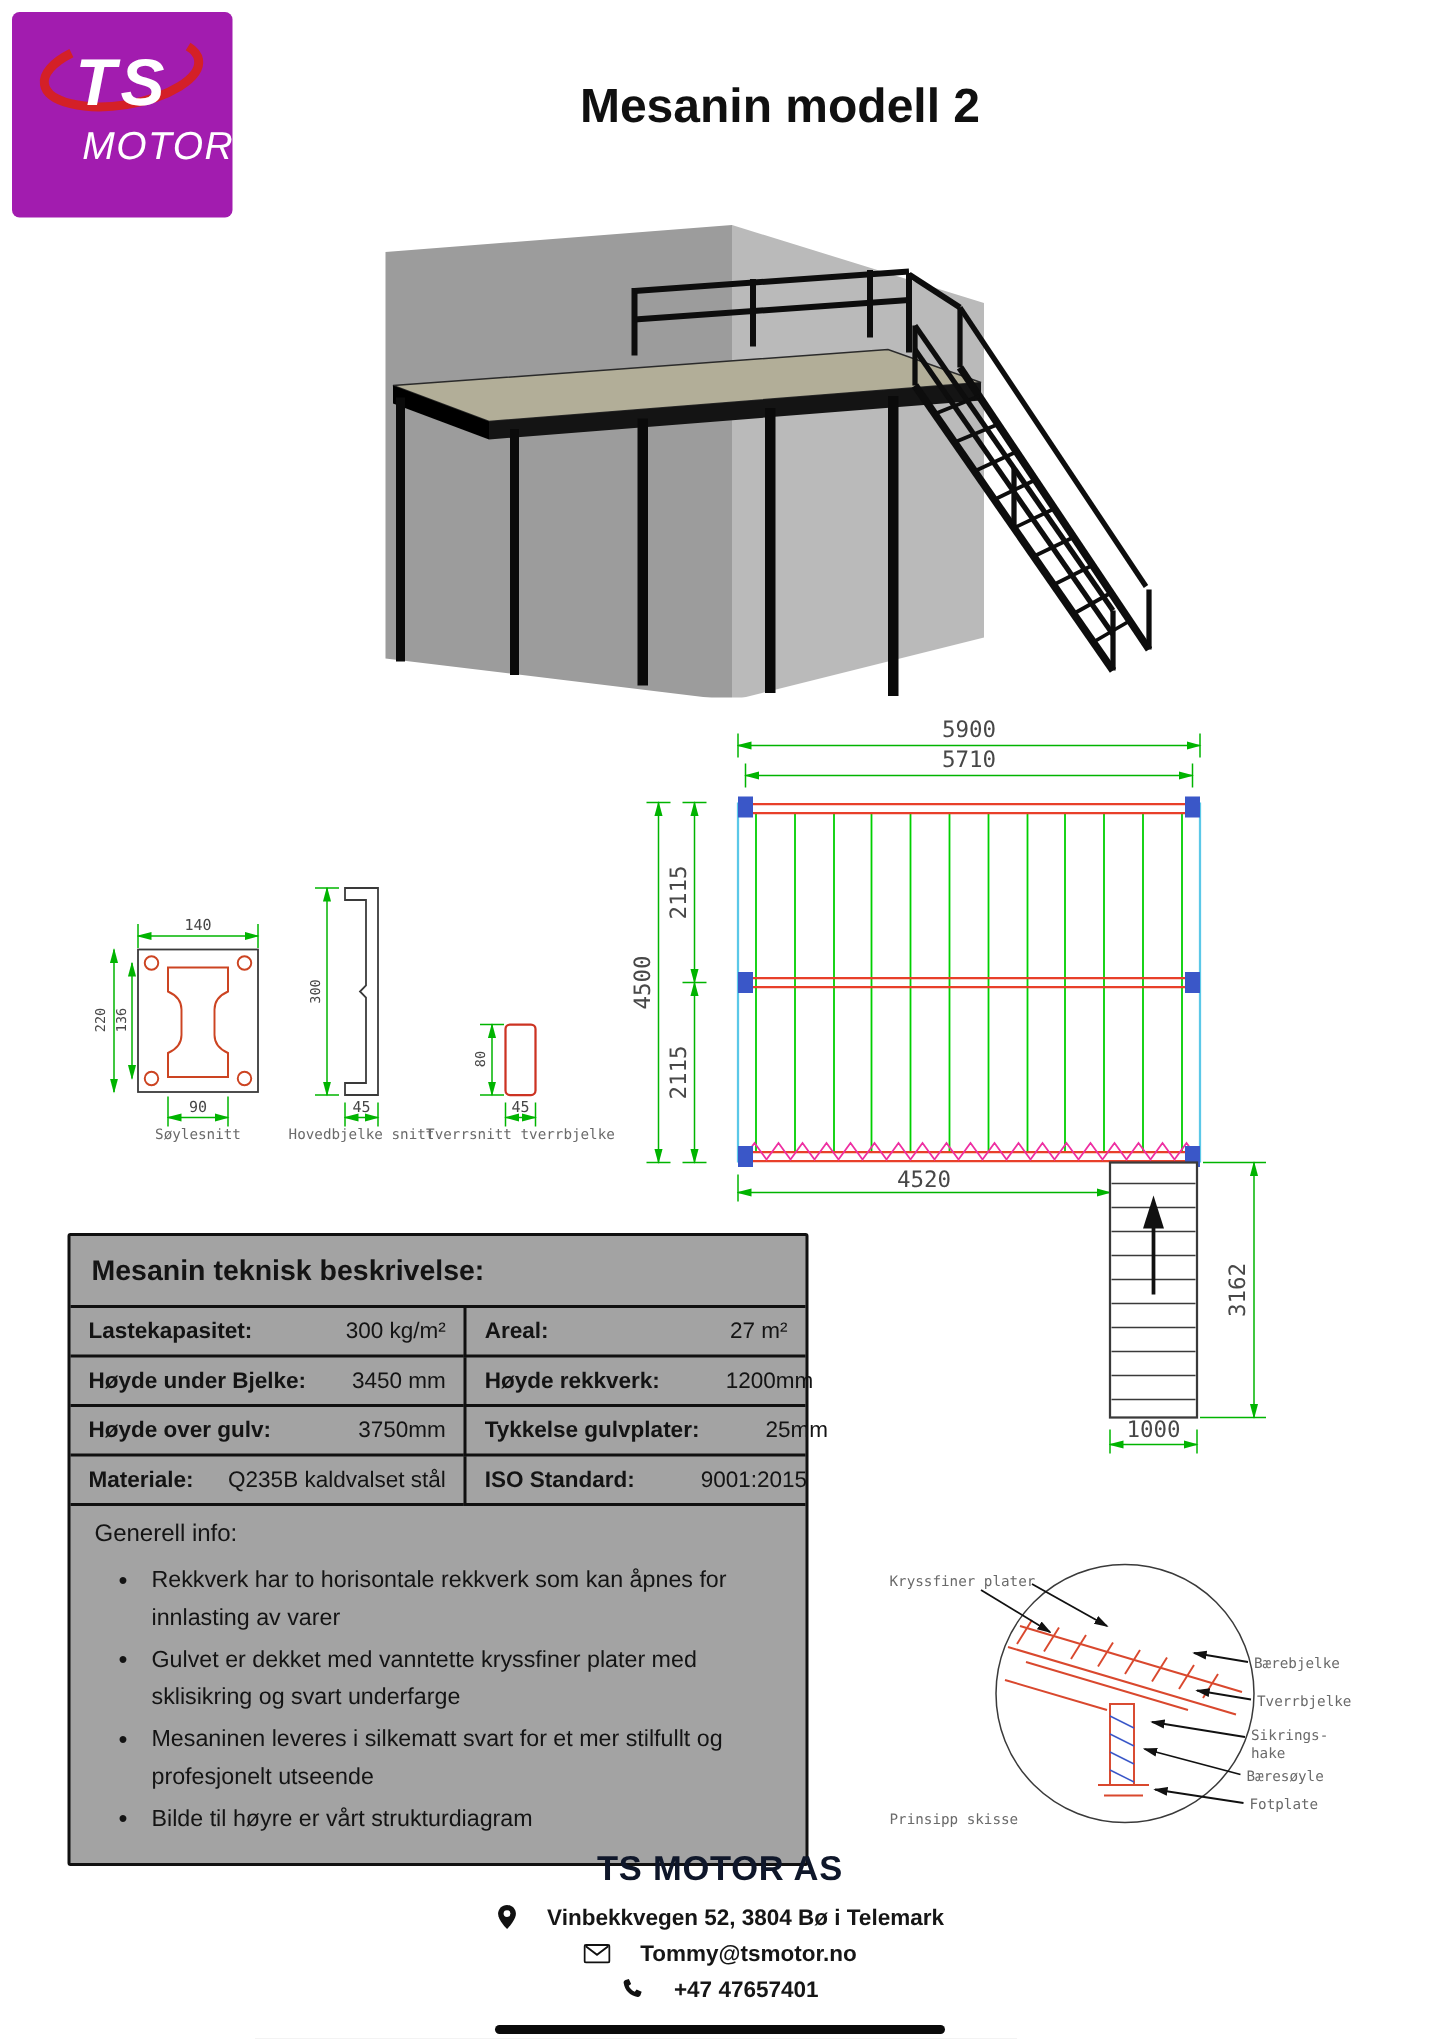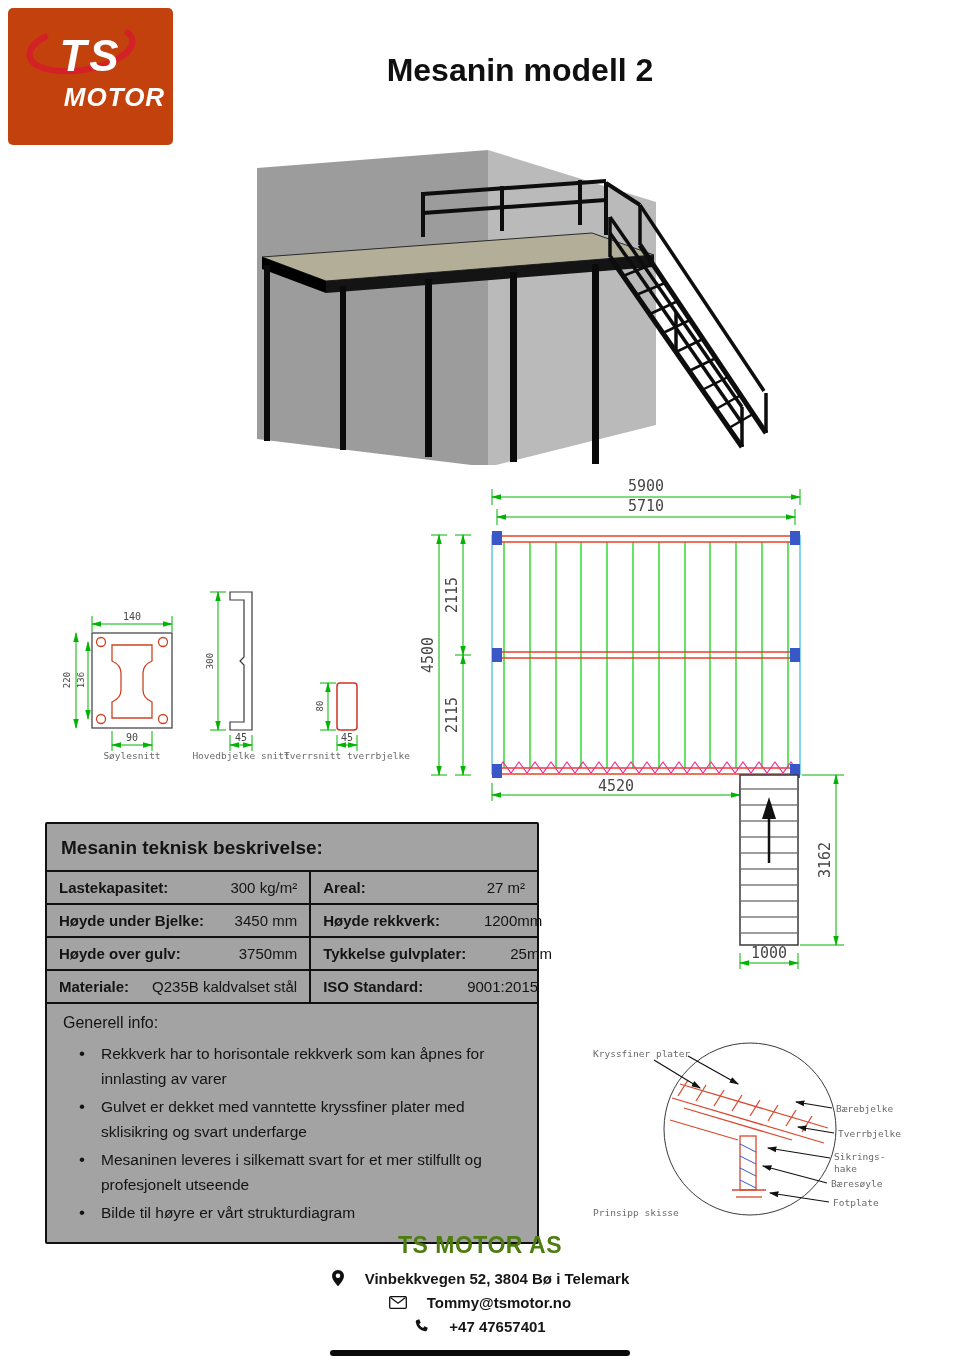--- a/index.html
+++ b/index.html
@@ -2,25 +2,25 @@
 <html><head>
 <meta charset="utf-8">
 <style>
   * { margin:0; padding:0; box-sizing:border-box; }
   html,body { background:#e9e9e9; }
   body { font-family:"Liberation Sans", sans-serif; color:#141414; }
   .page { position:relative; width:960px; height:1359px; margin:0 auto; background:#ffffff; overflow:hidden; }
   .abs { position:absolute; }
 
   
-  .logo { position:absolute; left:8px; top:8px; width:165px; height:137px; background:#c2410c;
+  .logo { position:absolute; left:8px; top:8px; width:147px; height:137px; background:#a21caf;
           border-radius:5px; display:flex; flex-direction:column; align-items:center; justify-content:center; overflow:hidden; }
   .logo-swoosh { position:absolute; left:12px; top:8px; width:122px; height:64px; }
   .logo-ts { position:relative; z-index:2; color:#fff; font-weight:bold; font-style:italic; font-size:44px; letter-spacing:3px; line-height:1.0; margin-top:-6px; }
-  .logo-motor { position:relative; z-index:2; color:#fff; font-weight:bold; font-style:italic; font-size:26px; letter-spacing:1px; margin-top:4px;margin-left:48px; }
+  .logo-motor { position:relative; z-index:2; color:#fff; font-weight:normal; font-style:italic; font-size:26px; letter-spacing:1px; margin-top:4px;margin-left:48px; }
 
   .title { position:absolute; left:0; top:52px; width:100%; text-align:center; font-size:32px; font-weight:bold; color:#101010;margin-left:40px; }
 
   
   text.dim { font-family:"DejaVu Sans Mono", monospace; fill:#474747; }
   .t15 { font-size:15px; } .t10 { font-size:10px; } .t9 { font-size:9px; }
   text.cad-label { font-family:"DejaVu Sans Mono", monospace; fill:#6a6a6a; font-size:9.5px; }
   g.gdim line { stroke:#00b400; stroke-width:1; }
 
   
@@ -31,21 +31,21 @@
   .spec-cell.right { border-left:2px solid #101010;gap:44px; }
   .spec-label { font-weight:bold; }
   .info { padding:8px 14px 14px 14px; }
   .info-title { font-size:16px; padding:2px 0 6px 2px; }
   .info ul { list-style:none; padding-left:16px; }
   .info li { position:relative; padding-left:24px; font-size:15.5px; line-height:25px; margin:3px 0; max-width:430px; }
   .info li::before { content:"\2022"; position:absolute; left:2px; top:0; font-size:17px; }
 
   
   .footer { position:absolute; left:0; top:1232px; width:100%; display:flex; flex-direction:column; align-items:center; gap:7px; }
-  .footer-company { font-size:23px; font-weight:bold; color:#4d7c0f; letter-spacing:0.5px; margin-bottom:3px; }
+  .footer-company { font-size:23px; font-weight:bold; color:#0f172a; letter-spacing:0.5px; margin-bottom:3px; }
   .footer-row { display:flex; align-items:center; gap:20px; font-size:15px; font-weight:bold; color:#161616; }
   .bottom-bar { position:absolute; left:330px; top:1350px; width:300px; height:6px; background:#0a0a0a; border-radius:3px; }
 </style>
 </head>
 <body>
 
 <div class="page">
 
   <div class="logo">
     <svg class="logo-swoosh" viewBox="0 0 122 64">

